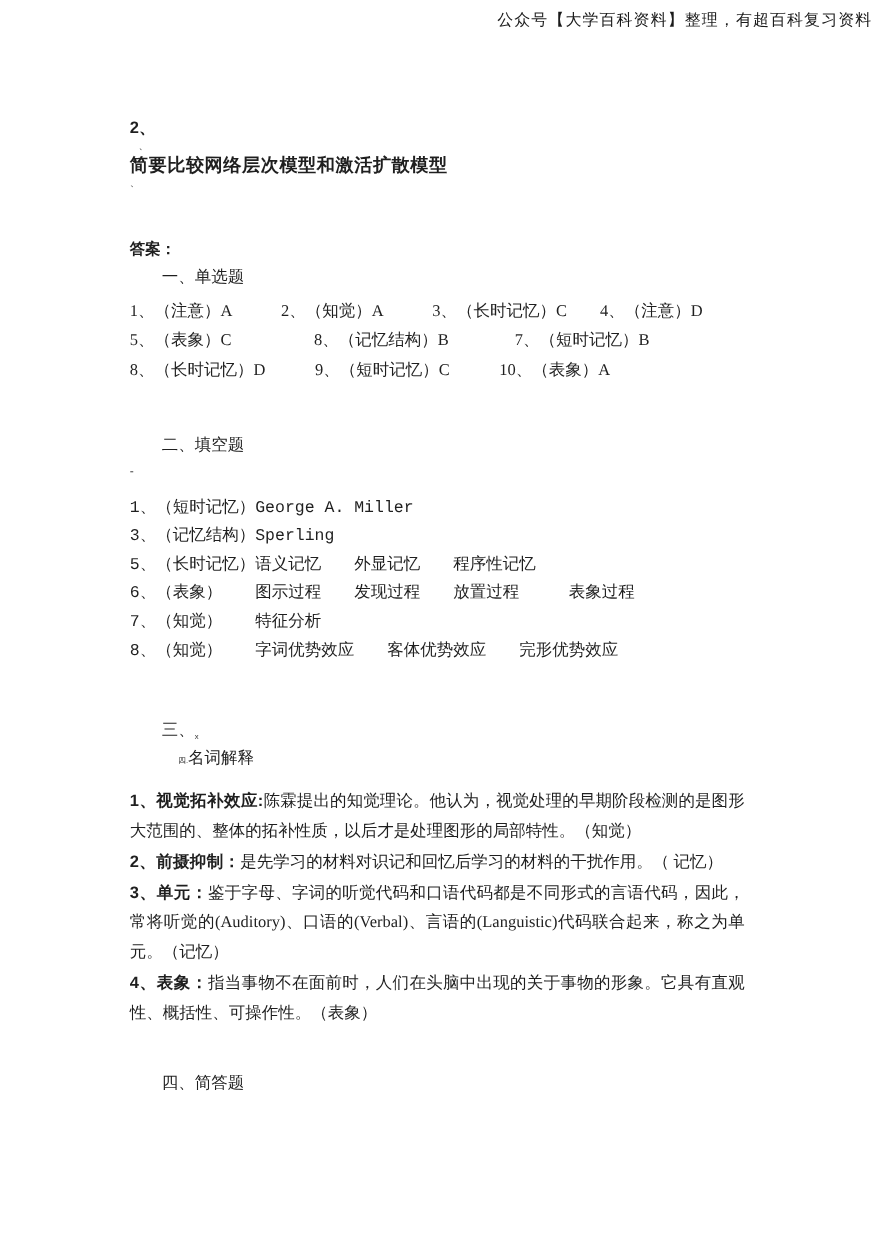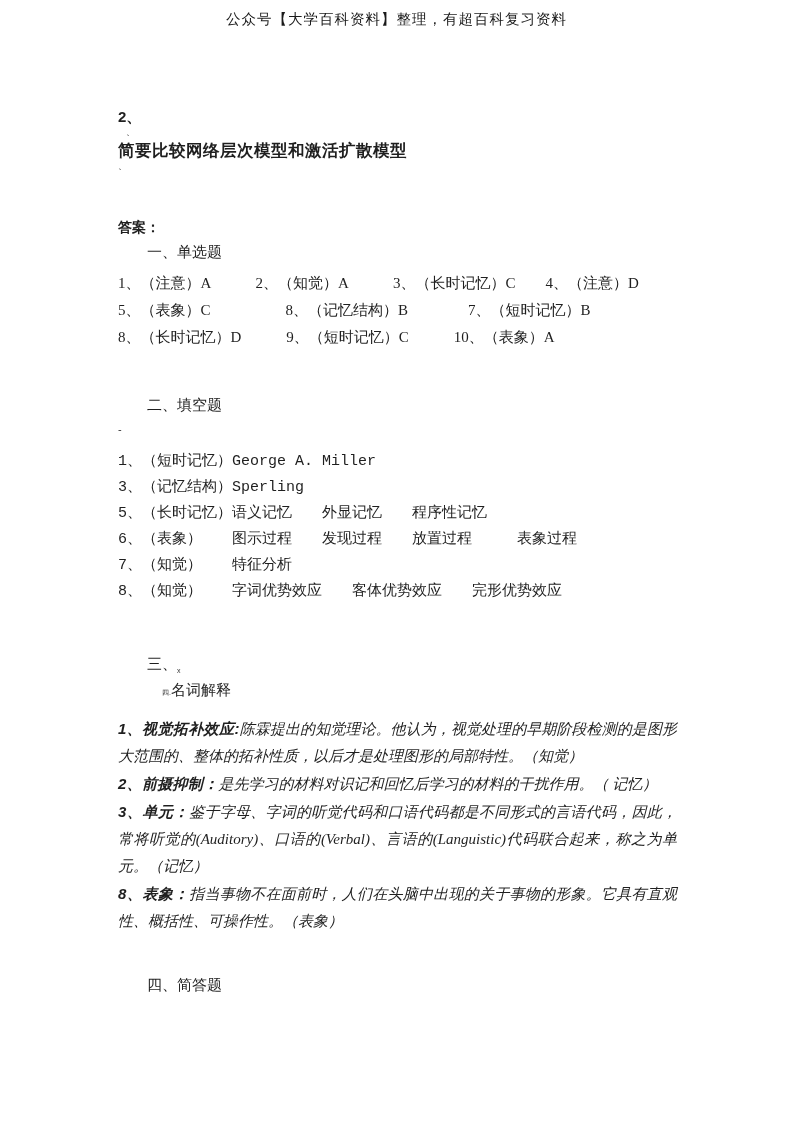--- a/index.html
+++ b/index.html
@@ -7,21 +7,21 @@
     position:relative;
     width:793px;height:1122px;
     margin:0 auto;
     background:#ffffff;
     color:#1f1f1f;
     font-family:"Liberation Serif", serif;
     overflow:hidden;
   }
   .watermark{
     padding-top:10px;
-    text-align:center;
+    text-align:right;
     font-size:14.5px;
     line-height:19px;
     color:#1a1a1a;
     letter-spacing:1px;
   }
   .content{
     padding:0 116px 0 118px; 
     font-size:15px;
   }
   .pre{white-space:pre-wrap;}
@@ -81,21 +81,21 @@
     font-family:"Liberation Sans", sans-serif;
   }
   .sec-terms-label{
     font-size:15px;line-height:20px;
     text-indent:44px;
   }
   .terms-label-artifact{
     font-size:7px;color:#333;
     font-family:"Liberation Sans", sans-serif;
   }
-  .terms{margin-top:12px;font-style:italic;}
+  .terms{margin-top:12px;}
   .term-para{
     font-size:15px;
     line-height:27px;
     text-align:justify;
     margin:0;
   }
   .term-name{
     font-weight:bold;
     font-family:"Liberation Sans", sans-serif;
     letter-spacing:0.3px;
@@ -136,19 +136,19 @@
       <div class="line fill-line pre">8、（知觉）　　字词优势效应　　客体优势效应　　完形优势效应</div>
     </div>
 
     <div class="sec-terms-num"><span>三、</span><span class="terms-sub">x</span></div>
     <div class="sec-terms-label"><span class="terms-label-artifact">四.</span><span>名词解释</span></div>
 
     <div class="terms">
       <p class="term-para"><span class="term-name">1、视觉拓补效应:</span><span>陈霖提出的知觉理论。他认为，视觉处理的早期阶段检测的是图形大范围的、整体的拓补性质，以后才是处理图形的局部特性。（知觉）</span></p>
       <p class="term-para"><span class="term-name">2、前摄抑制：</span><span>是先学习的材料对识记和回忆后学习的材料的干扰作用。（ 记忆）</span></p>
       <p class="term-para"><span class="term-name">3、单元：</span><span>鉴于字母、字词的听觉代码和口语代码都是不同形式的言语代码，因此，常将听觉的(Auditory)、口语的(Verbal)、言语的(Languistic)代码联合起来，称之为单元。（记忆）</span></p>
-      <p class="term-para"><span class="term-name">8、表象：</span><span>指当事物不在面前时，人们在头脑中出现的关于事物的形象。它具有直观性、概括性、可操作性。（表象）</span></p>
+      <p class="term-para"><span class="term-name">4、表象：</span><span>指当事物不在面前时，人们在头脑中出现的关于事物的形象。它具有直观性、概括性、可操作性。（表象）</span></p>
     </div>
 
     <div class="sec-heading sec-short-heading">四、简答题</div>
 
   </div>
 </div>
 
 </body></html>

